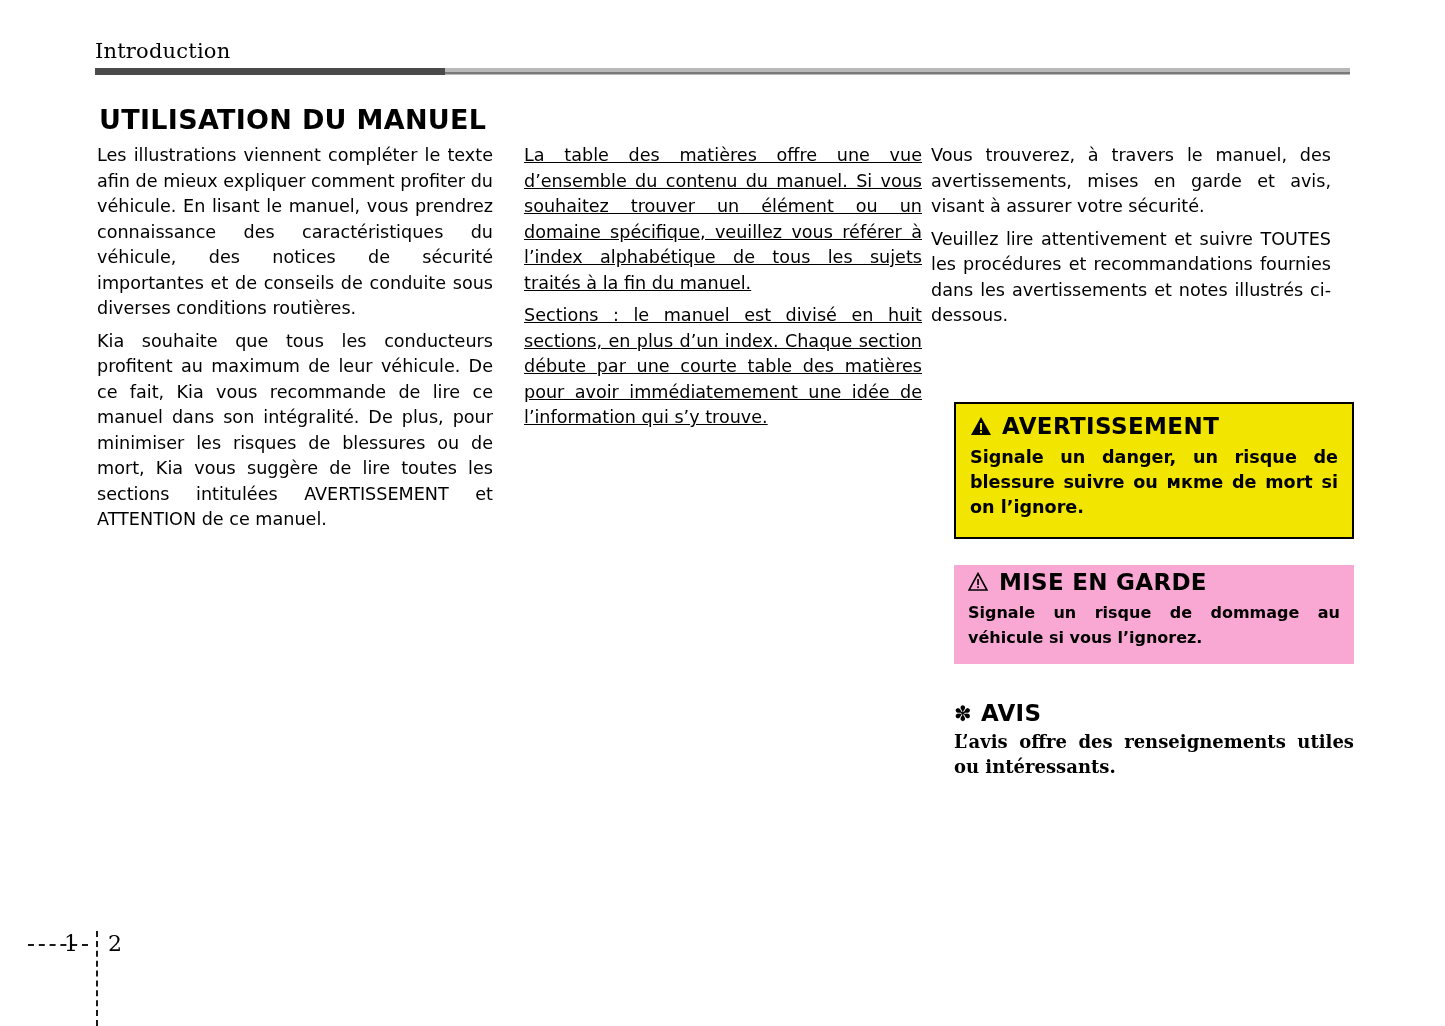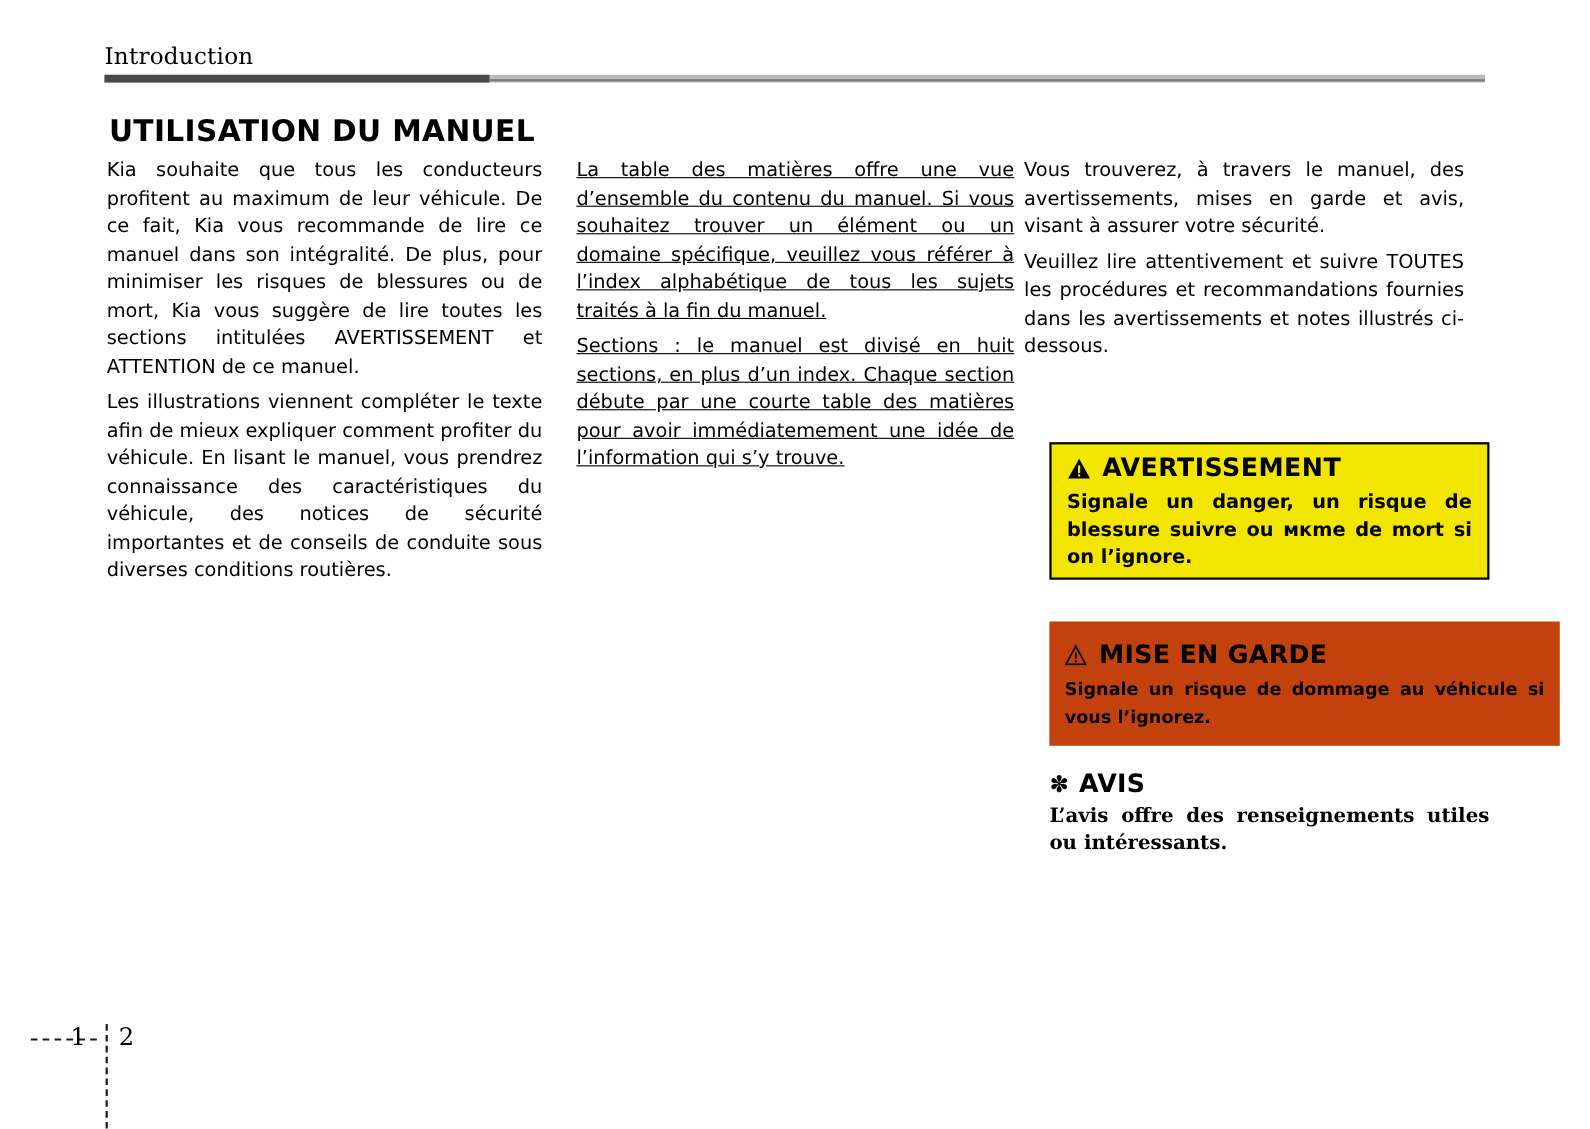--- a/index.html
+++ b/index.html
@@ -85,21 +85,21 @@
 
   
   .warn-box {
     position: absolute;
     left: 954px;
     top: 402px;
     width: 400px;
     box-sizing: border-box;
     background: #f2e500;
     border: 2px solid #000;
-    padding: 9px 14px 5px 14px;
+    padding: 9px 14px 17px 14px;
   }
   .warn-head {
     display: flex;
     align-items: center;
     gap: 10px;
     font-size: 23px;
     font-weight: bold;
     letter-spacing: 0.4px;
     margin-bottom: 6px;
   }
@@ -114,24 +114,24 @@
     font-size: 17.6px;
     font-weight: bold;
     line-height: 25px;
     text-align: justify;
   }
 
   .caution-box {
     position: absolute;
     left: 954px;
     top: 565px;
-    width: 464px;
+    width: 400px;
     box-sizing: border-box;
-    background: #c2410c;
-    padding: 18px 14px 14px 14px;
+    background: #f9a8d4;
+    padding: 4px 14px 14px 14px;
   }
   .caution-head {
     display: flex;
     align-items: center;
     gap: 9px;
     font-size: 23px;
     font-weight: bold;
     letter-spacing: 0.3px;
     margin-bottom: 5px;
   }
@@ -216,22 +216,22 @@
   <div class="header-title">Introduction</div>
   <div class="header-rule">
     <div class="thick"></div>
     <div class="thin"></div>
   </div>
 </div>
 
 <div class="section-title">UTILISATION DU MANUEL</div>
 
 <div class="col col-1">
+  <p>Les illustrations viennent compléter le texte afin de mieux expliquer comment profiter du véhicule. En lisant le manuel, vous prendrez connaissance des caractéristiques du véhicule, des notices de sécurité importantes et de conseils de conduite sous diverses conditions routières.</p>
   <p>Kia souhaite que tous les conducteurs profitent au maximum de leur véhicule. De ce fait, Kia vous recommande de lire ce manuel dans son intégralité. De plus, pour minimiser les risques de blessures ou de mort, Kia vous suggère de lire toutes les sections intitulées AVERTISSEMENT et ATTENTION de ce manuel.</p>
-  <p>Les illustrations viennent compléter le texte afin de mieux expliquer comment profiter du véhicule. En lisant le manuel, vous prendrez connaissance des caractéristiques du véhicule, des notices de sécurité importantes et de conseils de conduite sous diverses conditions routières.</p>
 </div>
 
 <div class="col col-2">
   <p>La table des matières offre une vue d’ensemble du contenu du manuel. Si vous souhaitez trouver un élément ou un domaine spécifique, veuillez vous référer à l’index alphabétique de tous les sujets traités à la fin du manuel.</p>
   <p>Sections : le manuel est divisé en huit sections, en plus d’un index. Chaque section débute par une courte table des matières pour avoir immédiatemement une idée de l’information qui s’y trouve.</p>
 </div>
 
 <div class="col col-3">
   <p>Vous trouverez, à travers le manuel, des avertissements, mises en garde et avis, visant à assurer votre sécurité.</p>
   <p>Veuillez lire attentivement et suivre TOUTES les procédures et recommandations fournies dans les avertissements et notes illustrés ci-dessous.</p>

